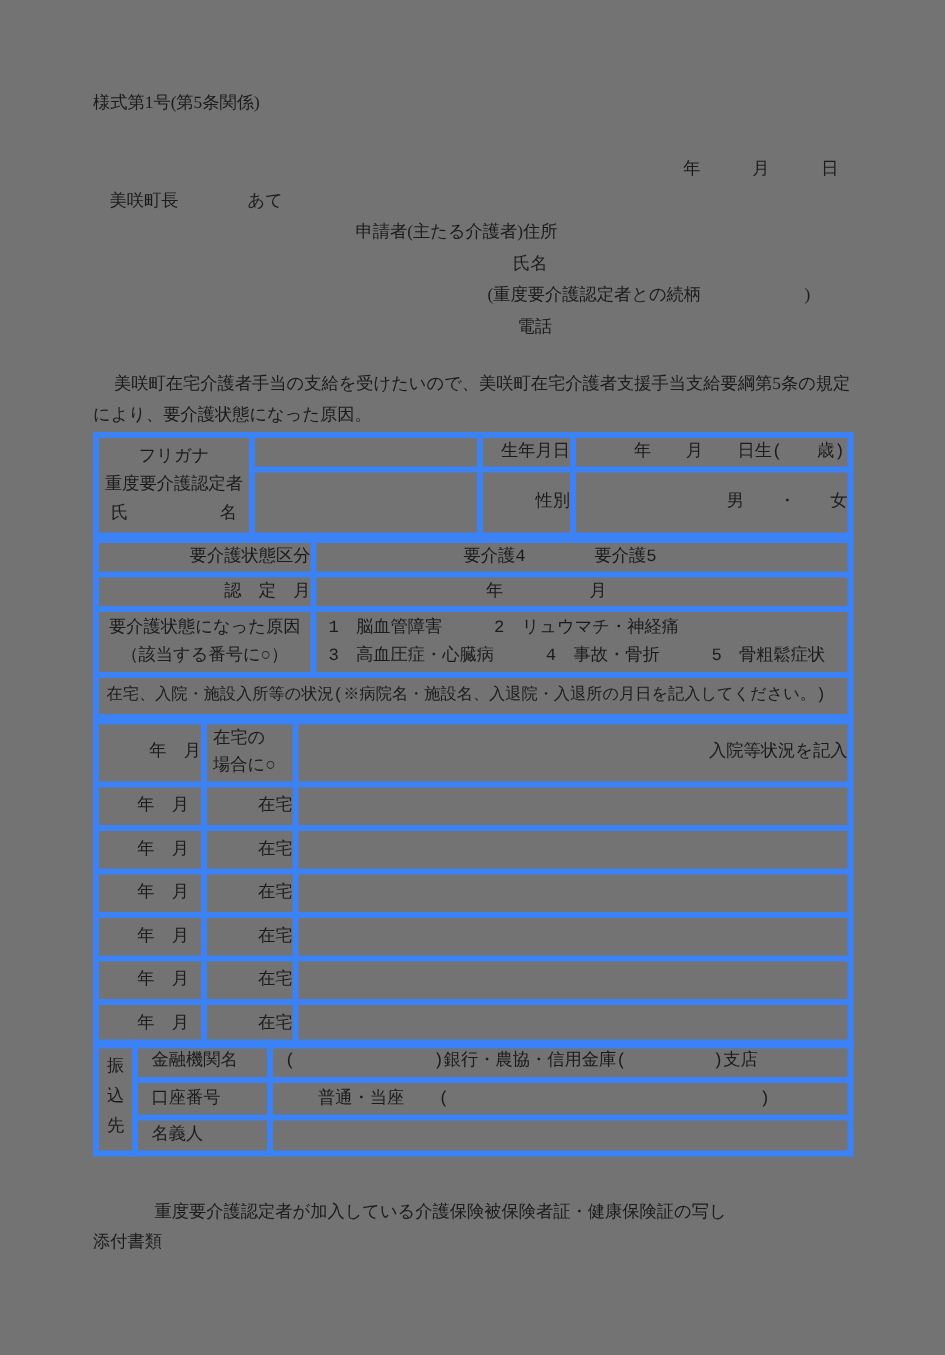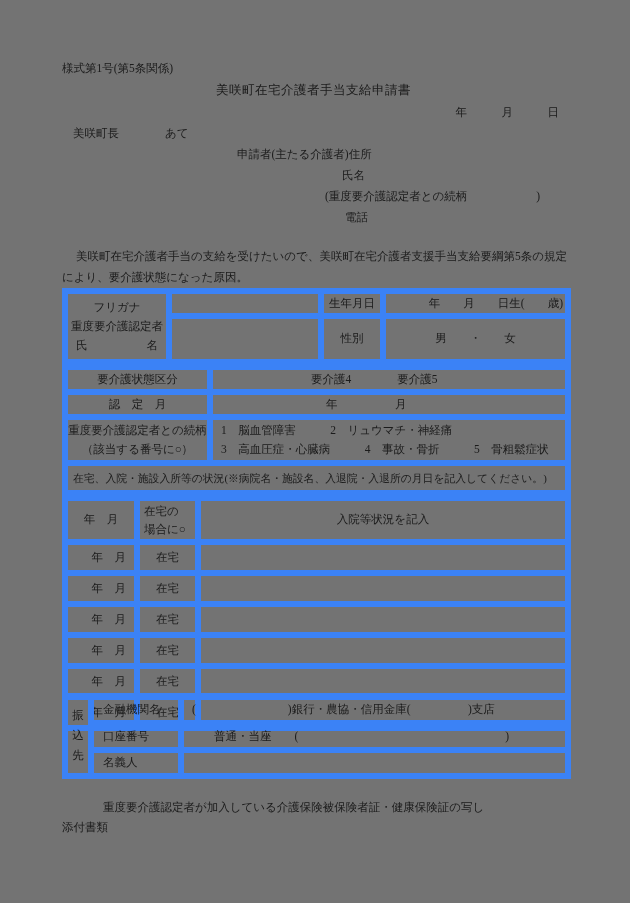--- a/index.html
+++ b/index.html
@@ -18,22 +18,22 @@
   .line-address { top:147px; padding-left:175px; }
   .line-name { top:168px; padding-left:280px; }
   .line-relation { top:189px; padding-left:263px; }
   .line-phone { top:210px; padding-left:283px; }
   .statement { top:246px; line-height:21px; white-space:nowrap; }
   .statement .l1 { text-indent:14px; }
 
   .tables { top:288px; }
   table { border-collapse:collapse; table-layout:fixed; width:503px; }
   .tbl + .tbl { margin-top:-1px;padding-left:12px; }
-  td { border:6px solid #3b82f6; padding:0; vertical-align:middle; font-size:11.5px; line-height:1.35; overflow:hidden; }
-  .c { text-align:center; }
+  td { border:4px solid #3b82f6; padding:0; vertical-align:middle; font-size:11.5px; line-height:1.35; overflow:hidden;font-family:Liberation Mono, monospace; }
+  .c { text-align:right; }
   .r { text-align:right; }
   tr.h19 td { height:19px; }
   tr.h40 td { height:40px; }
   tr.h24 td { height:24px; }
   tr.h38 td { height:38px; }
   tr.h25 td { height:25px; }
   tr.h21 td { height:21px; }
   tr.h20 td { height:20px; }
 
   .namehead { vertical-align:middle; }
@@ -55,21 +55,20 @@
 
   .attach-head { top:820px; }
   .attach-item { top:800px; padding-left:41px; }
 </style>
 </head>
 <body>
 
 <div class="page">
 
   <div class="abs content-w form-number">様式第1号(第5条関係)</div>
-  <div class="abs content-w form-title">美咲町在宅介護者手当支給申請書</div>
   <div class="abs content-w addressee-line">美咲町長　　　　あて</div>
   <div class="abs content-w date-line">年　　　月　　　日</div>
   <div class="abs content-w line-address">申請者(主たる介護者)住所</div>
   <div class="abs content-w line-name">氏名</div>
   <div class="abs content-w line-relation">(重度要介護認定者との続柄　　　　　　)</div>
   <div class="abs content-w line-phone">電話</div>
 
   <div class="abs content-w statement">
     <div class="l1">美咲町在宅介護者手当の支給を受けたいので、美咲町在宅介護者支援手当支給要綱第5条の規定</div>
     <div class="l2">により、要介護状態になった原因。</div>
@@ -115,21 +114,21 @@
           <tr class="h19">
         <td class="c">要介護状態区分</td>
         <td class="val-care">要介護4　　　　要介護5</td>
       </tr>
       <tr class="h19">
         <td class="c">認　定　月</td>
         <td class="val-cert">年　　　　　月</td>
       </tr>
       <tr class="h40">
         <td class="lab-two">
-          <div>重度要介護認定者との続柄</div>
+          <div>要介護状態になった原因</div>
           <div>（該当する番号に○）</div>
         </td>
         <td class="val-cause">
           <div>1　脳血管障害　　　2　リュウマチ・神経痛</div>
           <div>3　高血圧症・心臓病　　　4　事故・骨折　　　5　骨粗鬆症状</div>
         </td>
       </tr>
       <tr class="h24">
         <td colspan="2" class="note-row">在宅、入院・施設入所等の状況(※病院名・施設名、入退院・入退所の月日を記入してください。)</td>
       </tr>

